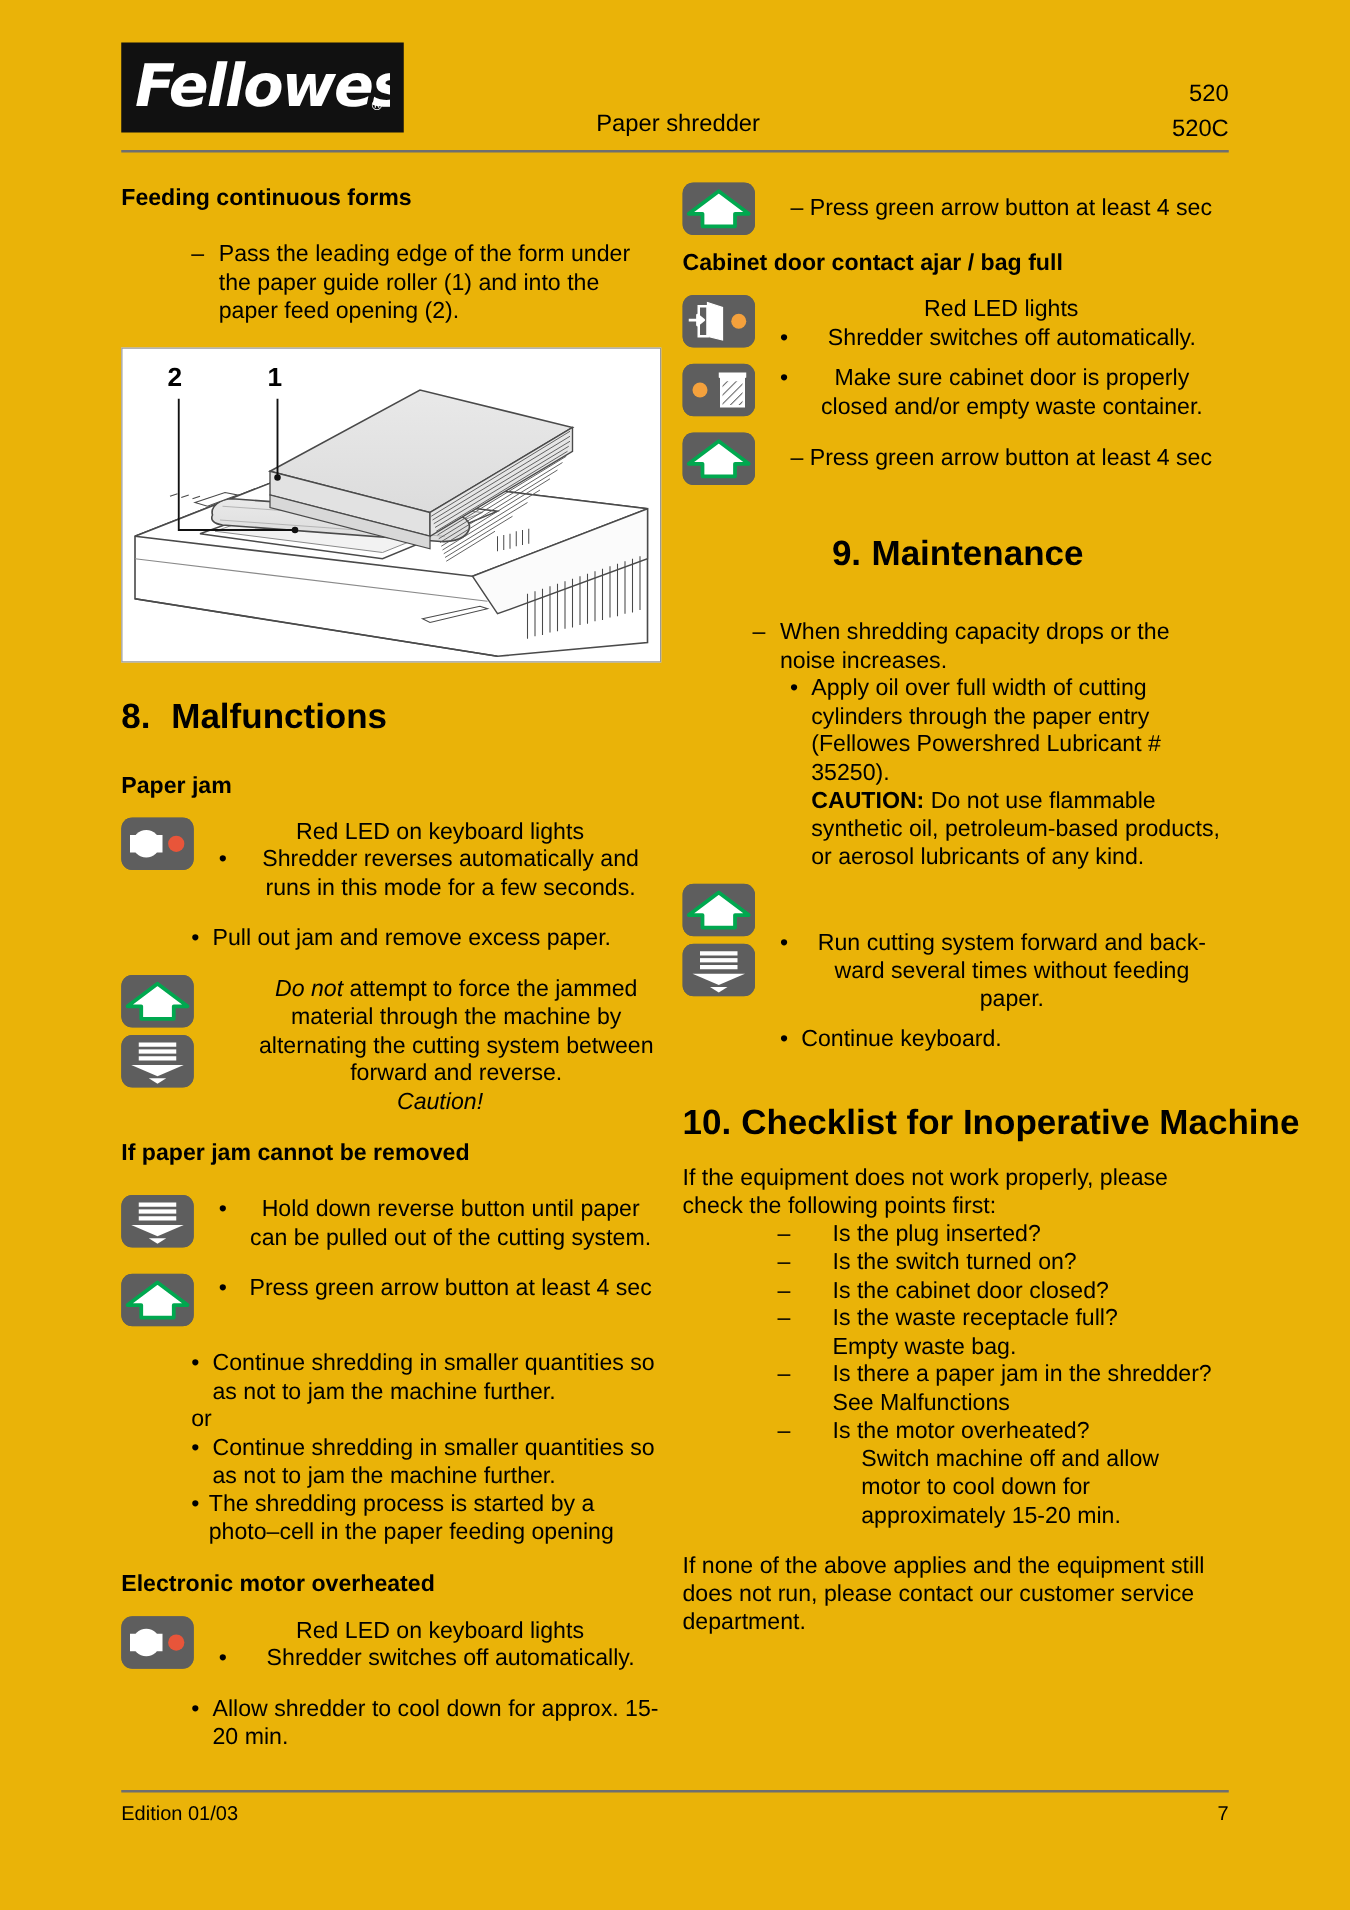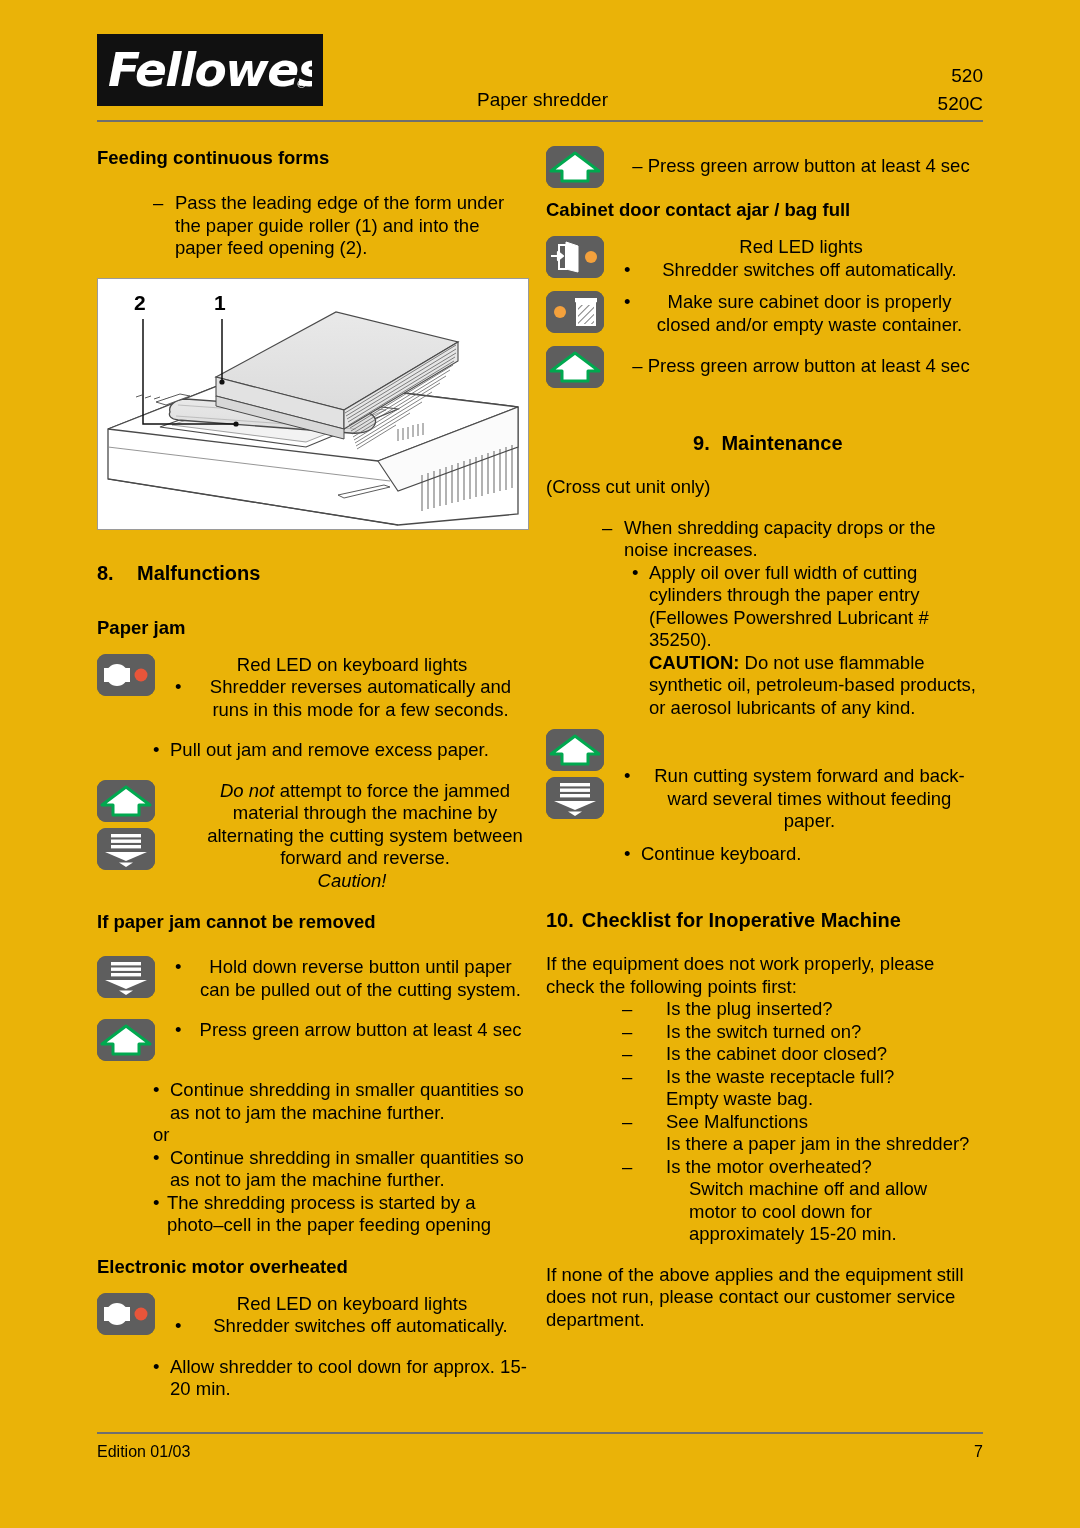--- a/index.html
+++ b/index.html
@@ -97,21 +97,21 @@
 
   
   .h-bold {
     font-weight: bold;
     font-size: 18.5px;
     line-height: 24px;
     margin: 0 0 4px 0;
   }
   .h-section {
     font-weight: bold;
-    font-size: 20px;
+    font-size: 28px;
     line-height: 30px;
     margin: 0;
     white-space: nowrap;
   }
   .h-section .num { display: inline-block; min-width: 40px; }
   .h-section .num-wide { display: inline-block; min-width: 0; margin-right: 8px; }
   .para {
     font-size: 18.5px;
     line-height: 22.5px;
     margin: 0;
@@ -595,21 +595,20 @@
     </div>
 
     <div class="spacer-xl"></div>
 
     <div class="h-section" style="text-align:center;">
       <span class="num">9.</span><span>Maintenance</span>
     </div>
 
     <div class="spacer-md"></div>
 
-    <div class="para">(Cross cut unit only)</div>
 
     <div class="spacer-md"></div>
 
     <div class="row dash-row indent-1">
       <span class="mark">–</span>
       <span class="body">When shredding capacity drops or the noise increases.</span>
     </div>
 
     <div class="row bullet-row indent-2">
       <span class="mark">•</span>
@@ -676,22 +675,22 @@
           <span class="mark">–</span>
           <span class="body" style="margin-left: 44px;">Is the cabinet door closed?</span>
         </div>
         <div class="row" style="padding-left: 0px; margin-left: 76px;">
           <span class="mark">–</span>
           <span class="body" style="margin-left: 44px;">Is the waste receptacle full?</span>
           <span class="body" style="margin-left: 44px;">Empty waste bag.</span>
         </div>
         <div class="row" style="padding-left: 0px; margin-left: 76px;">
           <span class="mark">–</span>
+          <span class="body" style="margin-left: 44px;">Is there a paper jam in the shredder?</span>
           <span class="body" style="margin-left: 44px;">See Malfunctions</span>
-          <span class="body" style="margin-left: 44px;">Is there a paper jam in the shredder?</span>
         </div>
         <div class="row" style="padding-left: 0px; margin-left: 76px;">
           <span class="mark">–</span>
           <span class="body" style="margin-left: 44px;">Is the motor overheated?</span>
           <span class="body" style="margin-left: 67px;">Switch  machine off and allow motor to cool down for approximately 15-20 min.</span>
         </div>
       </div>
 
     <div class="spacer-md"></div>
 

